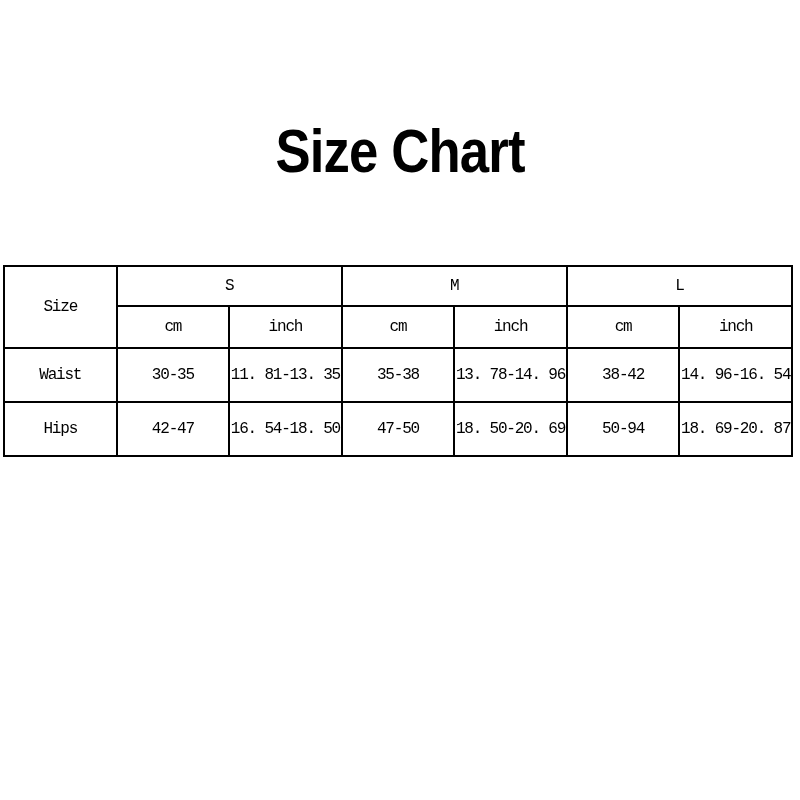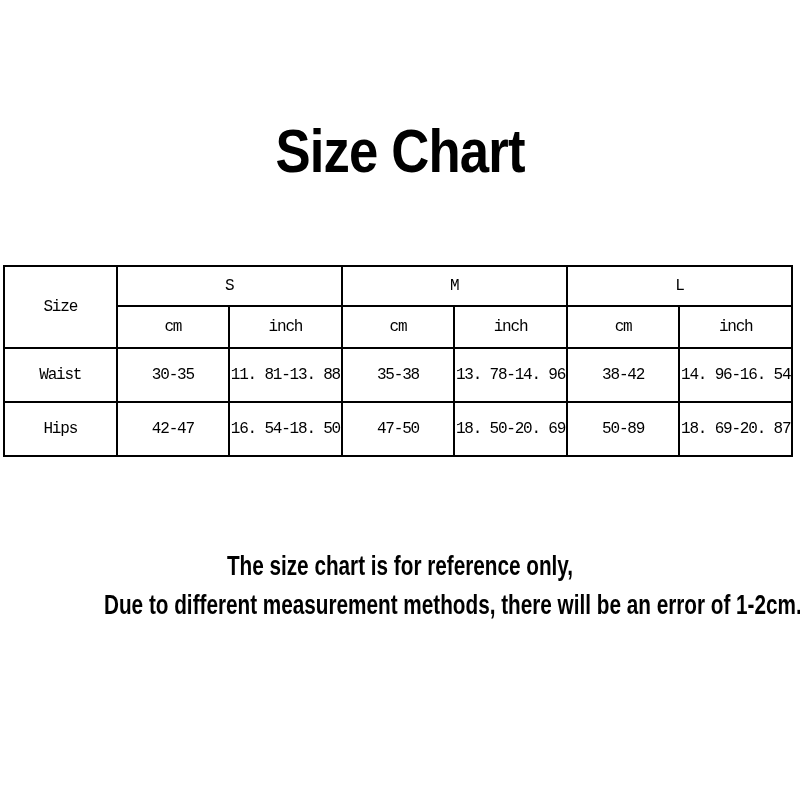--- a/index.html
+++ b/index.html
@@ -96,36 +96,32 @@
         <td>cm</td>
         <td>inch</td>
         <td>cm</td>
         <td>inch</td>
         <td>cm</td>
         <td>inch</td>
       </tr>
       <tr class="data-row">
         <td>Waist</td>
         <td>30-35</td>
-        <td>11. 81-13. 88</td>
+        <td>11. 81-13. 35</td>
         <td>35-38</td>
         <td>13. 78-14. 96</td>
         <td>38-42</td>
         <td>14. 96-16. 54</td>
       </tr>
       <tr class="data-row">
         <td>Hips</td>
         <td>42-47</td>
         <td>16. 54-18. 50</td>
         <td>47-50</td>
         <td>18. 50-20. 69</td>
-        <td>50-89</td>
+        <td>50-94</td>
         <td>18. 69-20. 87</td>
       </tr>
     </tbody>
   </table>
 
-  <div class="note">
-    <p>The size chart is for reference only,</p>
-    <p>Due to different measurement methods, there will be an error of 1-2cm.</p>
-  </div>
 
 </div>
 
 </body></html>

